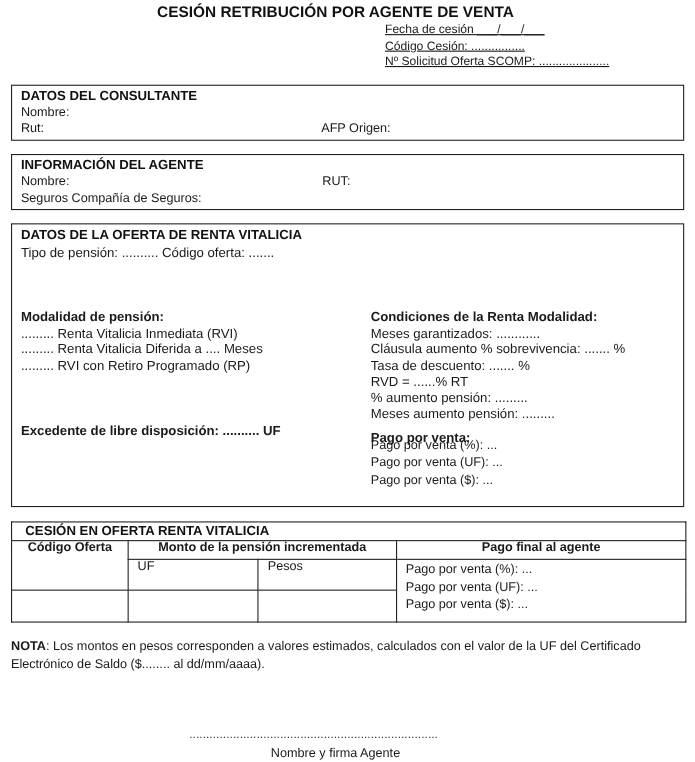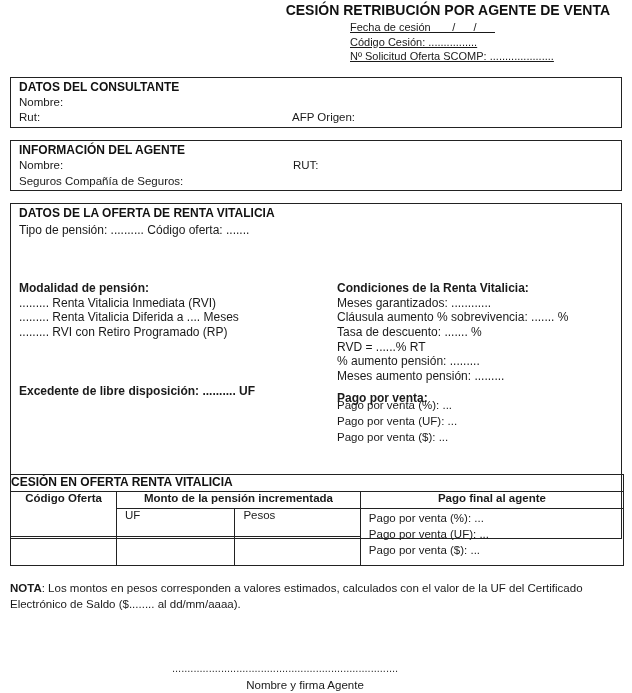--- a/index.html
+++ b/index.html
@@ -1,21 +1,21 @@
 <!DOCTYPE html>
 <html><head>
 <meta charset="utf-8">
 <style>
   html, body { margin: 0; padding: 0; background: #ffffff; }
   body {
     width: 632px; height: 693px; position: relative; overflow: hidden;
     font-family: "Liberation Sans", sans-serif; color: #1a1a1a; font-size: 11.5px;
   }
   .abs { position: absolute; white-space: nowrap; }
-  .title { left: 0; width: 610px; top: 2px; text-align: right; font-weight: bold; font-size: 14px; color: #111; }
+  .title { left: 0; width: 610px; top: 2px; text-align: center; font-weight: bold; font-size: 14px; color: #111; }
   .meta { left: 350px; font-size: 11px; text-decoration: underline; }
   .box { position: absolute; left: 10px; width: 612px; border: 1.3px solid #222; box-sizing: border-box; }
   .h { font-weight: bold; font-size: 12px; color: #111; }
   .b { font-weight: bold; }
   .line { font-size: 11.5px; }
   .sm { font-size: 12px; }
   table.cesion { position: absolute; left: 10px; top: 474px; width: 614px; border-collapse: collapse; font-size: 11.5px; }
   table.cesion td { border: 1.3px solid #222; padding: 0 0 0 8px; vertical-align: top; }
   .ctr { text-align: center; padding-left: 0 !important; font-weight: bold; margin-top: 40px; }
   .note { left: 10px; top: 580px; font-size: 11.5px; line-height: 16px; white-space: normal; width: 600px; }
@@ -37,48 +37,48 @@
   <div class="abs line" style="left:281px;top:33px">AFP Origen:</div>
 </div>
 
 <div class="box" style="top:140px;height:51px">
   <div class="abs h" style="left:8px;top:2px">INFORMACIÓN DEL AGENTE</div>
   <div class="abs line" style="left:8px;top:18px">Nombre:</div>
   <div class="abs line" style="left:282px;top:18px">RUT:</div>
   <div class="abs line" style="left:8px;top:34px">Seguros Compañía de Seguros:</div>
 </div>
 
-<div class="box" style="top:203px;height:336px">
+<div class="box" style="top:203px;height:258px">
   <div class="abs h" style="left:8px;top:2px">DATOS DE LA OFERTA DE RENTA VITALICIA</div>
   <div class="abs sm" style="left:8px;top:19px">Tipo de pensión: .......... Código oferta: .......</div>
 
   <div class="abs sm b" style="left:8px;top:77px">Modalidad de pensión:</div>
   <div class="abs sm" style="left:8px;top:92px">......... Renta Vitalicia Inmediata (RVI)</div>
   <div class="abs sm" style="left:8px;top:106px">......... Renta Vitalicia Diferida a .... Meses</div>
   <div class="abs sm" style="left:8px;top:121px">......... RVI con Retiro Programado (RP)</div>
 
-  <div class="abs sm b" style="left:326px;top:77px">Condiciones de la Renta Vitalicia:</div>
+  <div class="abs sm b" style="left:326px;top:77px">Condiciones de la Renta Modalidad:</div>
   <div class="abs sm" style="left:326px;top:92px">Meses garantizados: ............</div>
   <div class="abs sm" style="left:326px;top:106px">Cláusula aumento % sobrevivencia: ....... %</div>
   <div class="abs sm" style="left:326px;top:121px">Tasa de descuento: ....... %</div>
   <div class="abs sm" style="left:326px;top:136px">RVD = ......% RT</div>
   <div class="abs sm" style="left:326px;top:150px">% aumento pensión: .........</div>
   <div class="abs sm" style="left:326px;top:165px">Meses aumento pensión: .........</div>
 
   <div class="abs sm b" style="left:8px;top:180px">Excedente de libre disposición: .......... UF</div>
   <div class="abs sm b" style="left:326px;top:187px">Pago por venta:</div>
   <div class="abs line" style="left:326px;top:195px">Pago por venta (%): ...</div>
   <div class="abs line" style="left:326px;top:211px">Pago por venta (UF): ...</div>
   <div class="abs line" style="left:326px;top:227px">Pago por venta ($): ...</div>
 </div>
 
 <table class="cesion">
   <tbody>
       <tr style="height:17px">
-    <td colspan="4" class="h" style="padding-left:0">CESIÓN EN OFERTA RENTA VITALICIA</td>
+    <td colspan="4" class="h" style="padding-left:12px">CESIÓN EN OFERTA RENTA VITALICIA</td>
   </tr>
   <tr style="height:17px">
     <td class="ctr" style="width:103px" rowspan="2">Código Oferta</td>
     <td class="ctr" colspan="2">Monto de la pensión incrementada</td>
     <td class="ctr" style="width:257px">Pago final al agente</td>
   </tr>
   <tr style="height:28px">
     <td style="width:107px">UF</td>
     <td style="width:114px">Pesos</td>
     <td rowspan="2" style="line-height:16px;padding-top:1px">

